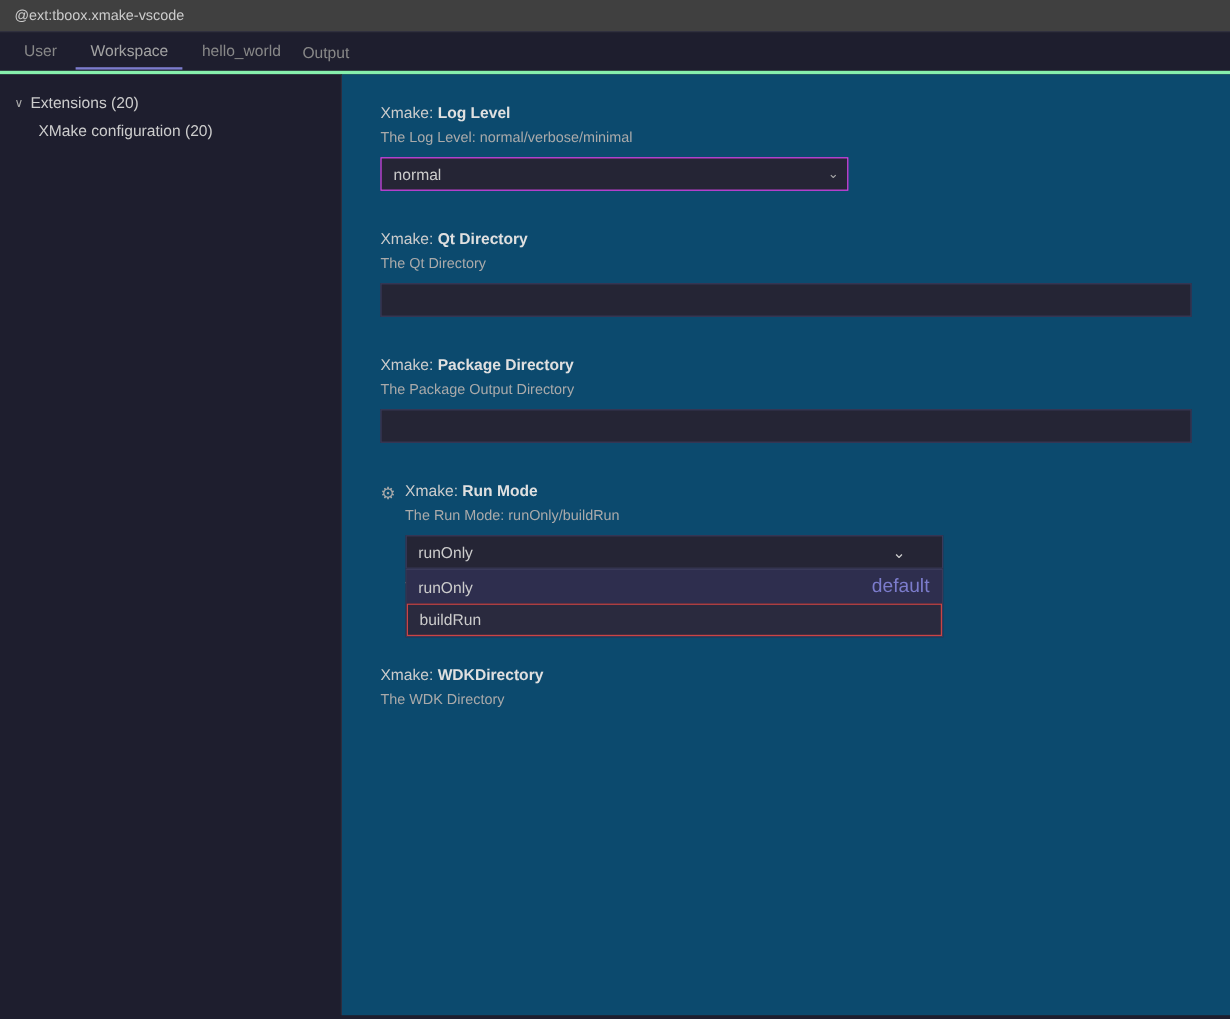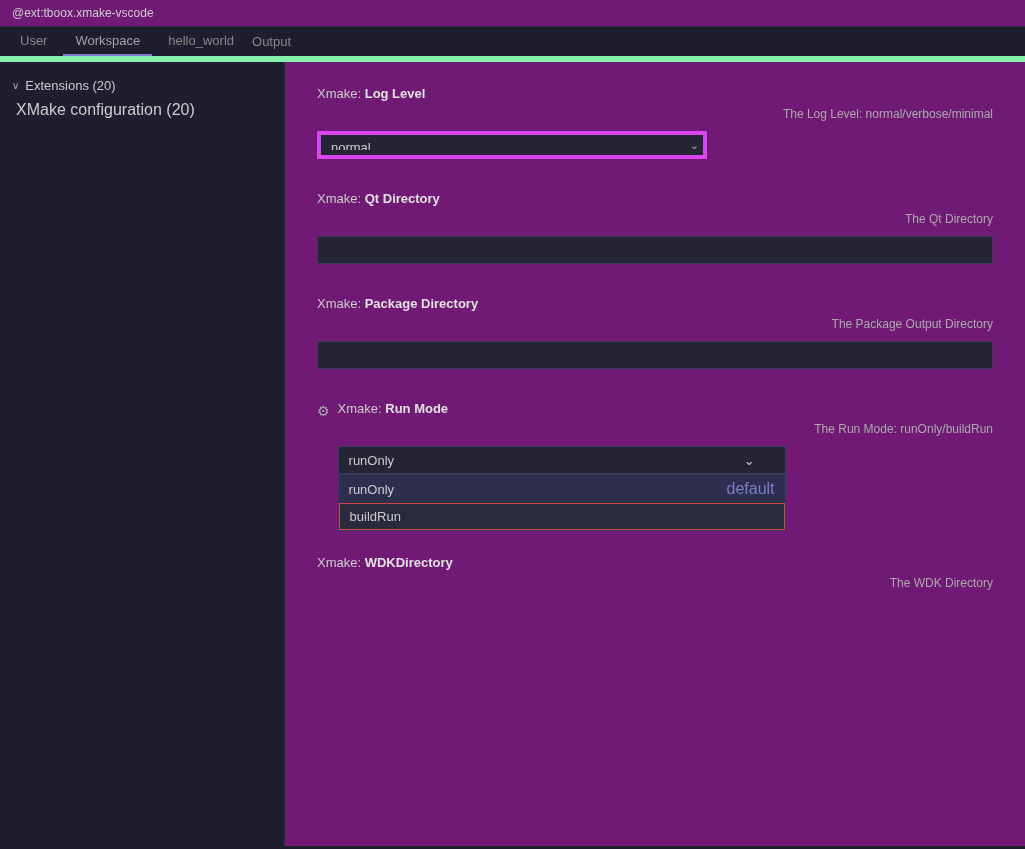--- a/index.html
+++ b/index.html
@@ -7,33 +7,33 @@
       background: #1e1e2e;
       color: #cccccc;
       font-family: -apple-system, BlinkMacSystemFont, 'Segoe UI', sans-serif;
       font-size: 13px;
       height: 849px;
       overflow: hidden;
     }
 
     
     .title-bar {
-      background: #701a75;
+      background: #404040;
       padding: 6px 12px;
       color: #cccccc;
       font-size: 12px;
       border-bottom: 1px solid #2d2d3f;
     }
 
     
     .tab-bar {
       display: flex;
       align-items: center;
       background: #1e1e2e;
-      border-bottom: 6px solid #86efac;
+      border-bottom: 3px solid #86efac;
       padding: 0 8px;
       height: 35px;
       gap: 4px;
     }
     .tab {
       padding: 6px 12px;
       cursor: pointer;
       color: #888;
       font-size: 13px;
       border-bottom: 2px solid transparent;
@@ -73,30 +73,30 @@
       color: #cccccc;
       font-size: 13px;
       font-weight: 500;
     }
     .sidebar-group-header .chevron {
       margin-right: 6px;
       font-size: 10px;
       color: #aaa;
     }
     .sidebar-item {
-      padding: 4px 12px 4px 16px;
-      cursor: pointer;
-      color: #cccccc;
-      font-size: 16px;
+      padding: 4px 12px 4px 32px;
+      cursor: pointer;
+      color: #cccccc;
+      font-size: 13px;
     }
 
     
     .content-area {
       flex: 1;
-      background: #701a75;
+      background: #0c4a6e;
       overflow-y: auto;
       padding: 24px 32px;
       position: relative;
     }
 
     
     .setting-block {
       margin-bottom: 32px;
       position: relative;
     }
@@ -106,21 +106,20 @@
       color: #cccccc;
     }
     .setting-title span.bold {
       font-weight: 700;
       color: #e0e0e0;
     }
     .setting-desc {
       font-size: 12px;
       color: #aaaaaa;
       margin-bottom: 10px;
-      text-align: right;
     }
 
     
     .setting-input {
       width: 100%;
       background: #252535;
       border: 1px solid #3a3a5a;
       color: #cccccc;
       padding: 6px 8px;
       font-size: 13px;
@@ -129,21 +128,21 @@
     }
 
     
     .dropdown-container {
       position: relative;
       width: 390px;
     }
     .dropdown-select {
       width: 100%;
       background: #252535;
-      border: 4px solid #d946ef;
+      border: 1px solid #d946ef;
       color: #cccccc;
       padding: 5px 30px 5px 10px;
       font-size: 13px;
       outline: none;
       appearance: none;
       cursor: pointer;
       height: 28px;
     }
     .dropdown-chevron {
       position: absolute;

